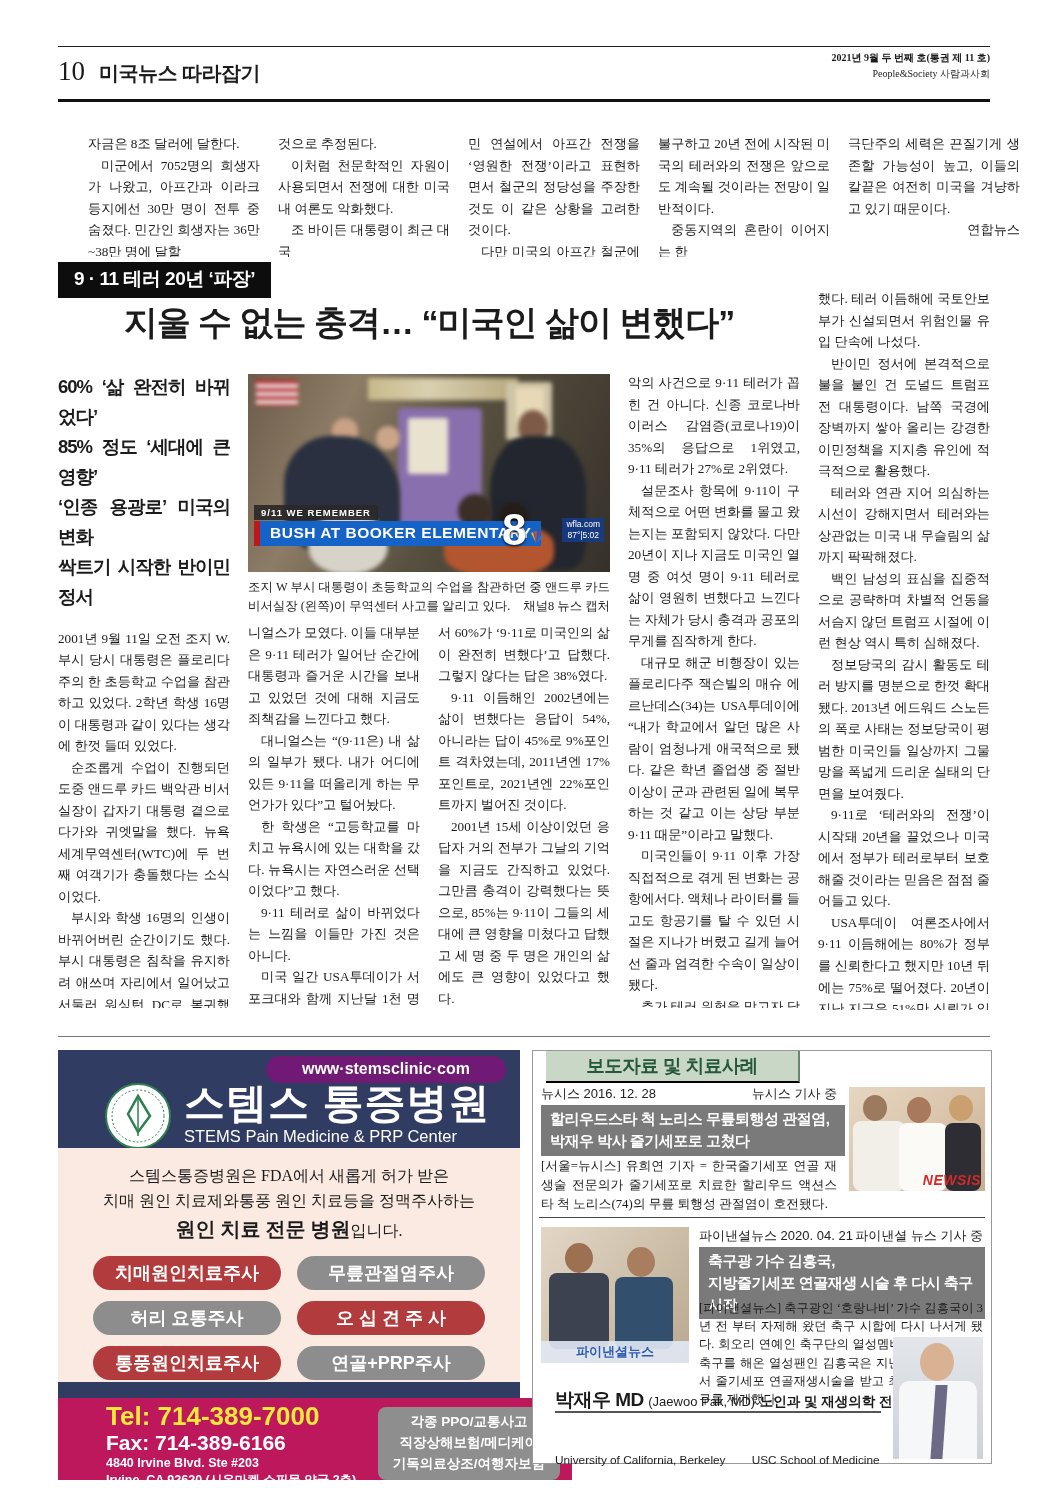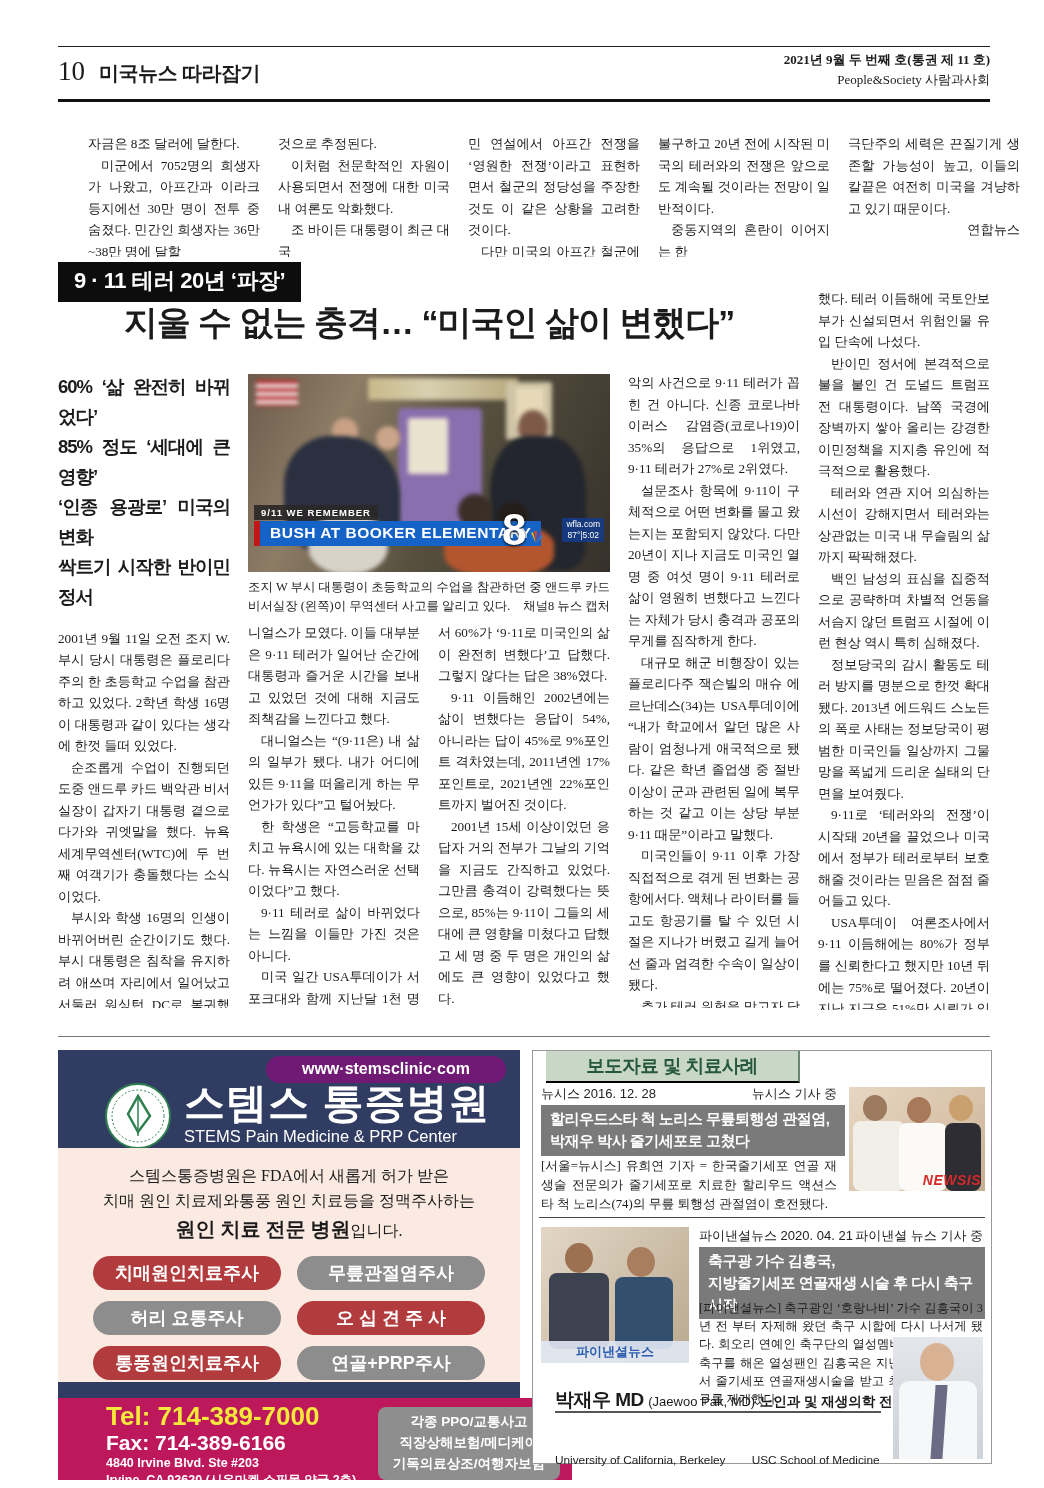--- a/index.html
+++ b/index.html
@@ -5,31 +5,31 @@
   html,body{margin:0;padding:0;background:#ddd;}
   .page{position:relative;width:1044px;height:1488px;background:#fff;overflow:hidden;
         font-family:"Liberation Serif",serif;color:#1b1b1b;}
   .abs{position:absolute;}
   .sans{font-family:"Liberation Sans",sans-serif;}
   
   .rule-thin{position:absolute;left:58px;right:54px;height:1px;background:#222;top:46px;}
   .rule-thick{position:absolute;left:58px;right:54px;height:3px;background:#111;top:99px;}
   .pagenum{font-size:27px;font-family:"Liberation Serif",serif;}
   .sectitle{font-size:20px;font-weight:700;letter-spacing:-0.5px;}
-  .hdr-right{text-align:right;font-size:13px;line-height:1.55;}
+  .hdr-right{text-align:right;font-size:10px;line-height:1.55;}
   
   .tcol,.bcol{font-size:13.2px;line-height:1.63;text-align:justify;}
   .tcol p,.bcol p{margin:0;}
   .ind{text-indent:13px;}
   .byline{text-align:right;margin-top:2px;}
   .colflex{display:flex;gap:18px;margin-left:30px;}
   .colflex>div{width:172px;}
   
   .kicker{background:#0d0d0d;color:#fff;display:inline-block;font-weight:700;
-          font-size:22px;padding:4px 16px 6px;letter-spacing:-0.5px;}
+          font-size:19px;padding:4px 16px 6px;letter-spacing:-0.5px;}
   .headline{font-weight:700;font-size:34px;letter-spacing:-1px;text-align:center;}
   .subhead{font-family:"Liberation Sans",sans-serif;font-weight:700;font-size:18.5px;
            line-height:1.62;letter-spacing:-1px;margin-bottom:16px;}
   
   .photo{background:linear-gradient(115deg,#6d5c4b 0%,#8d7c66 25%,#57503f 55%,#35302a 100%);overflow:hidden;}
   .photo .blob{position:absolute;filter:blur(2px);}
   .ptag{position:absolute;left:6px;bottom:52px;background:rgba(42,40,40,.92);color:#fff;
         font-size:9.5px;font-weight:700;letter-spacing:1px;padding:2px 7px;}
   .pbanner{position:absolute;left:6px;bottom:26px;background:#1563c6;color:#fff;font-weight:700;
         font-size:15.5px;letter-spacing:.5px;padding:3px 10px 4px;border-left:6px solid #c01818;}

